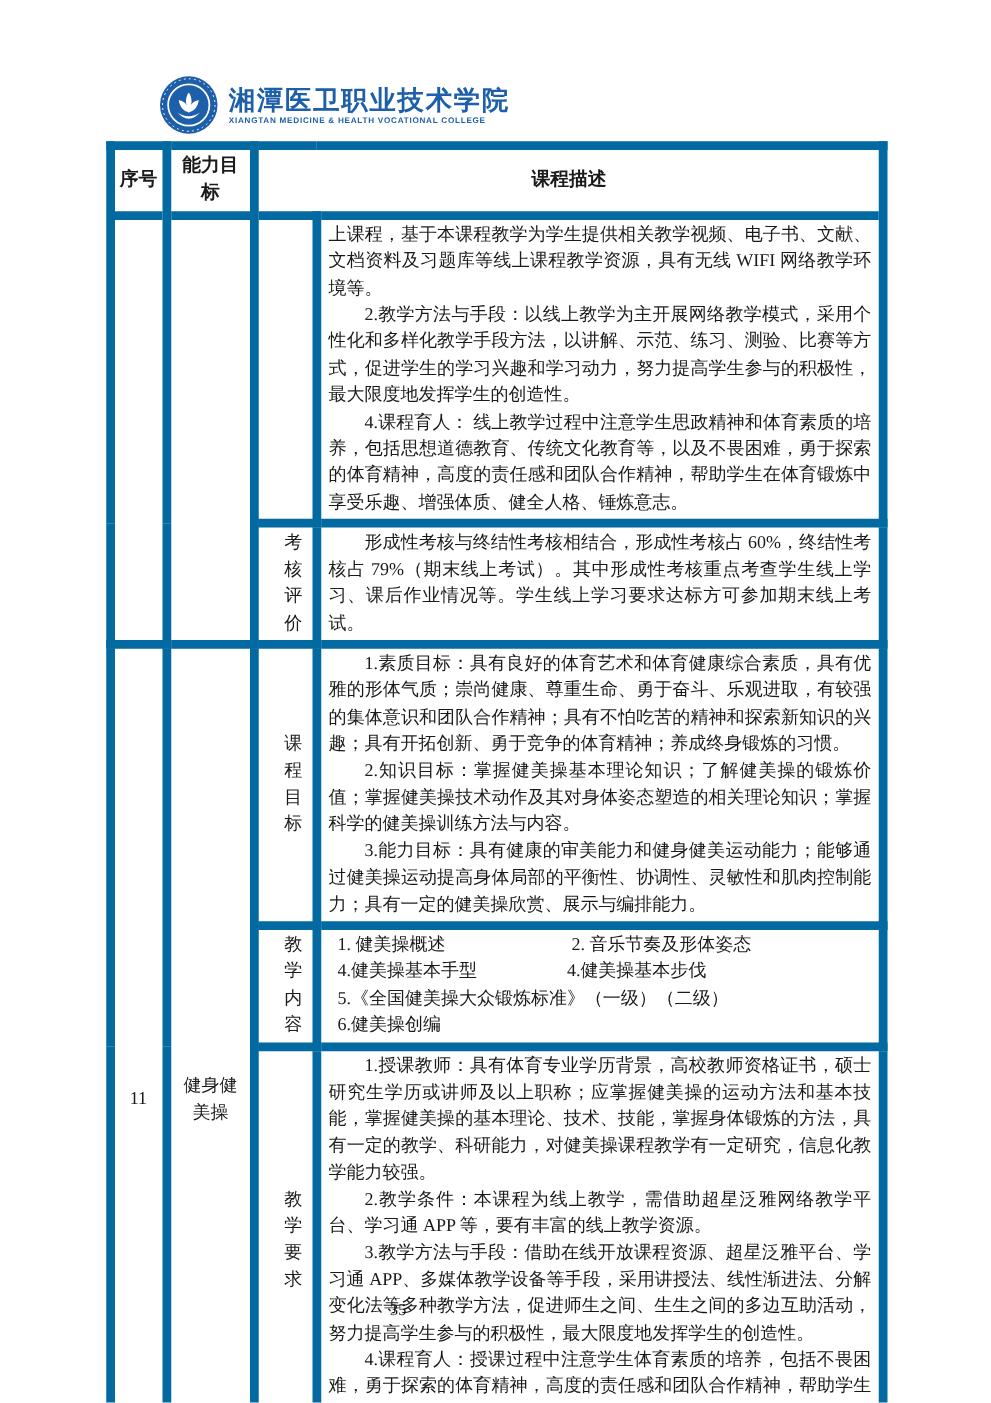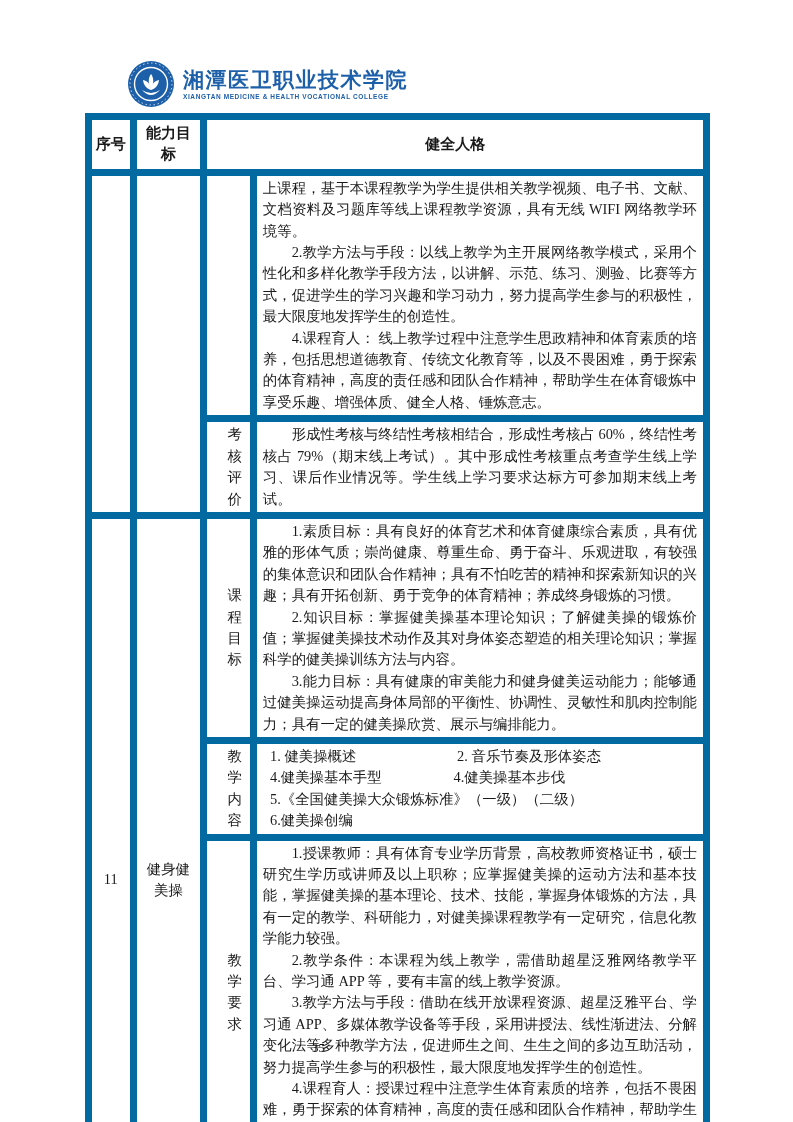--- a/index.html
+++ b/index.html
@@ -75,21 +75,21 @@
   <colgroup>
     <col class="col-no">
       <col class="col-name">
       <col class="col-label">
       <col class="col-content">
   </colgroup>
   <tbody>
       <tr>
     <th class="hdr">序号</th>
     <th class="hdr">能力目标</th>
-    <th class="hdr" colspan="2">健全人格</th>
+    <th class="hdr" colspan="2">课程描述</th>
   </tr>
 
   <tr>
     <td rowspan="2" class="center"></td>
     <td rowspan="2" class="center"></td>
     <td class="label-cell"></td>
     <td class="content-cell">
       <p>上课程，基于本课程教学为学生提供相关教学视频、电子书、文献、文档资料及习题库等线上课程教学资源，具有无线 WIFI 网络教学环境等。</p>
       <p class="indent">2.教学方法与手段：以线上教学为主开展网络教学模式，采用个性化和多样化教学手段方法，以讲解、示范、练习、测验、比赛等方式，促进学生的学习兴趣和学习动力，努力提高学生参与的积极性，最大限度地发挥学生的创造性。</p>
       <p class="indent">4.课程育人： 线上教学过程中注意学生思政精神和体育素质的培养，包括思想道德教育、传统文化教育等，以及不畏困难，勇于探索的体育精神，高度的责任感和团队合作精神，帮助学生在体育锻炼中享受乐趣、增强体质、健全人格、锤炼意志。</p>

